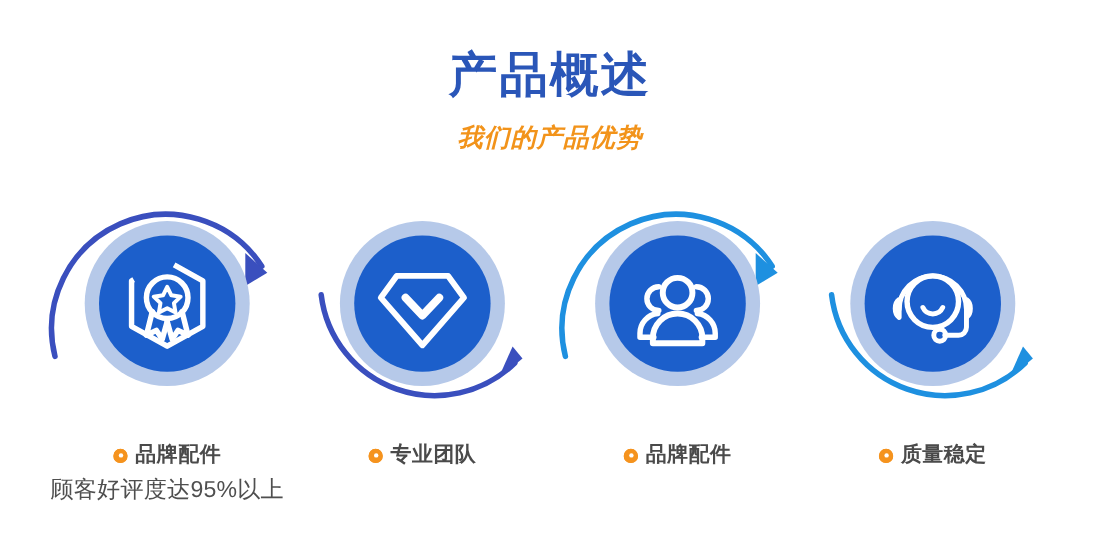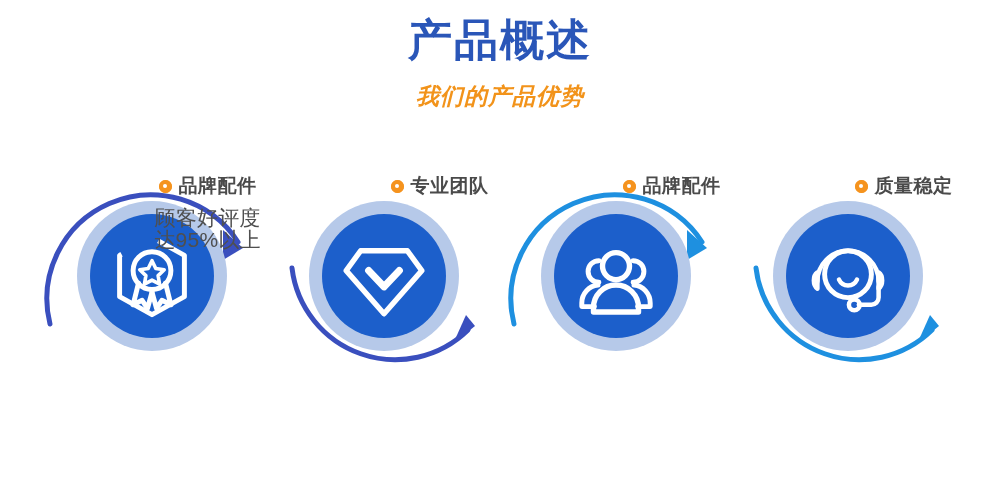--- a/index.html
+++ b/index.html
@@ -19,21 +19,21 @@
   
   .heading-block {
     position: absolute;
     top: 0;
     left: 0;
     width: 1000px;
     text-align: center;
   }
   .main-title {
     margin: 0;
-    padding-top: 13px;
+    padding-top: 42px;
     font-size: 44px;
     line-height: 54px;
     font-weight: bold;
     color: #2a56b8;
     letter-spacing: 2px;
   }
   .sub-title {
     margin: 0;
     padding-top: 10px;
     font-size: 23px;
@@ -53,21 +53,22 @@
     height: 300px;
     display: flex;
     justify-content: space-between;
     padding: 0 38px;
     box-sizing: border-box;
   }
   .feature {
     width: 228px;
     position: relative;
     display: flex;
-    flex-direction: row;
+    flex-direction: column;
+    align-items: center;
   }
 
   .badge-wrap {
     position: relative;
     width: 228px;
     height: 228px;
   }
   .badge-arc {
     position: absolute;
     left: 0;

